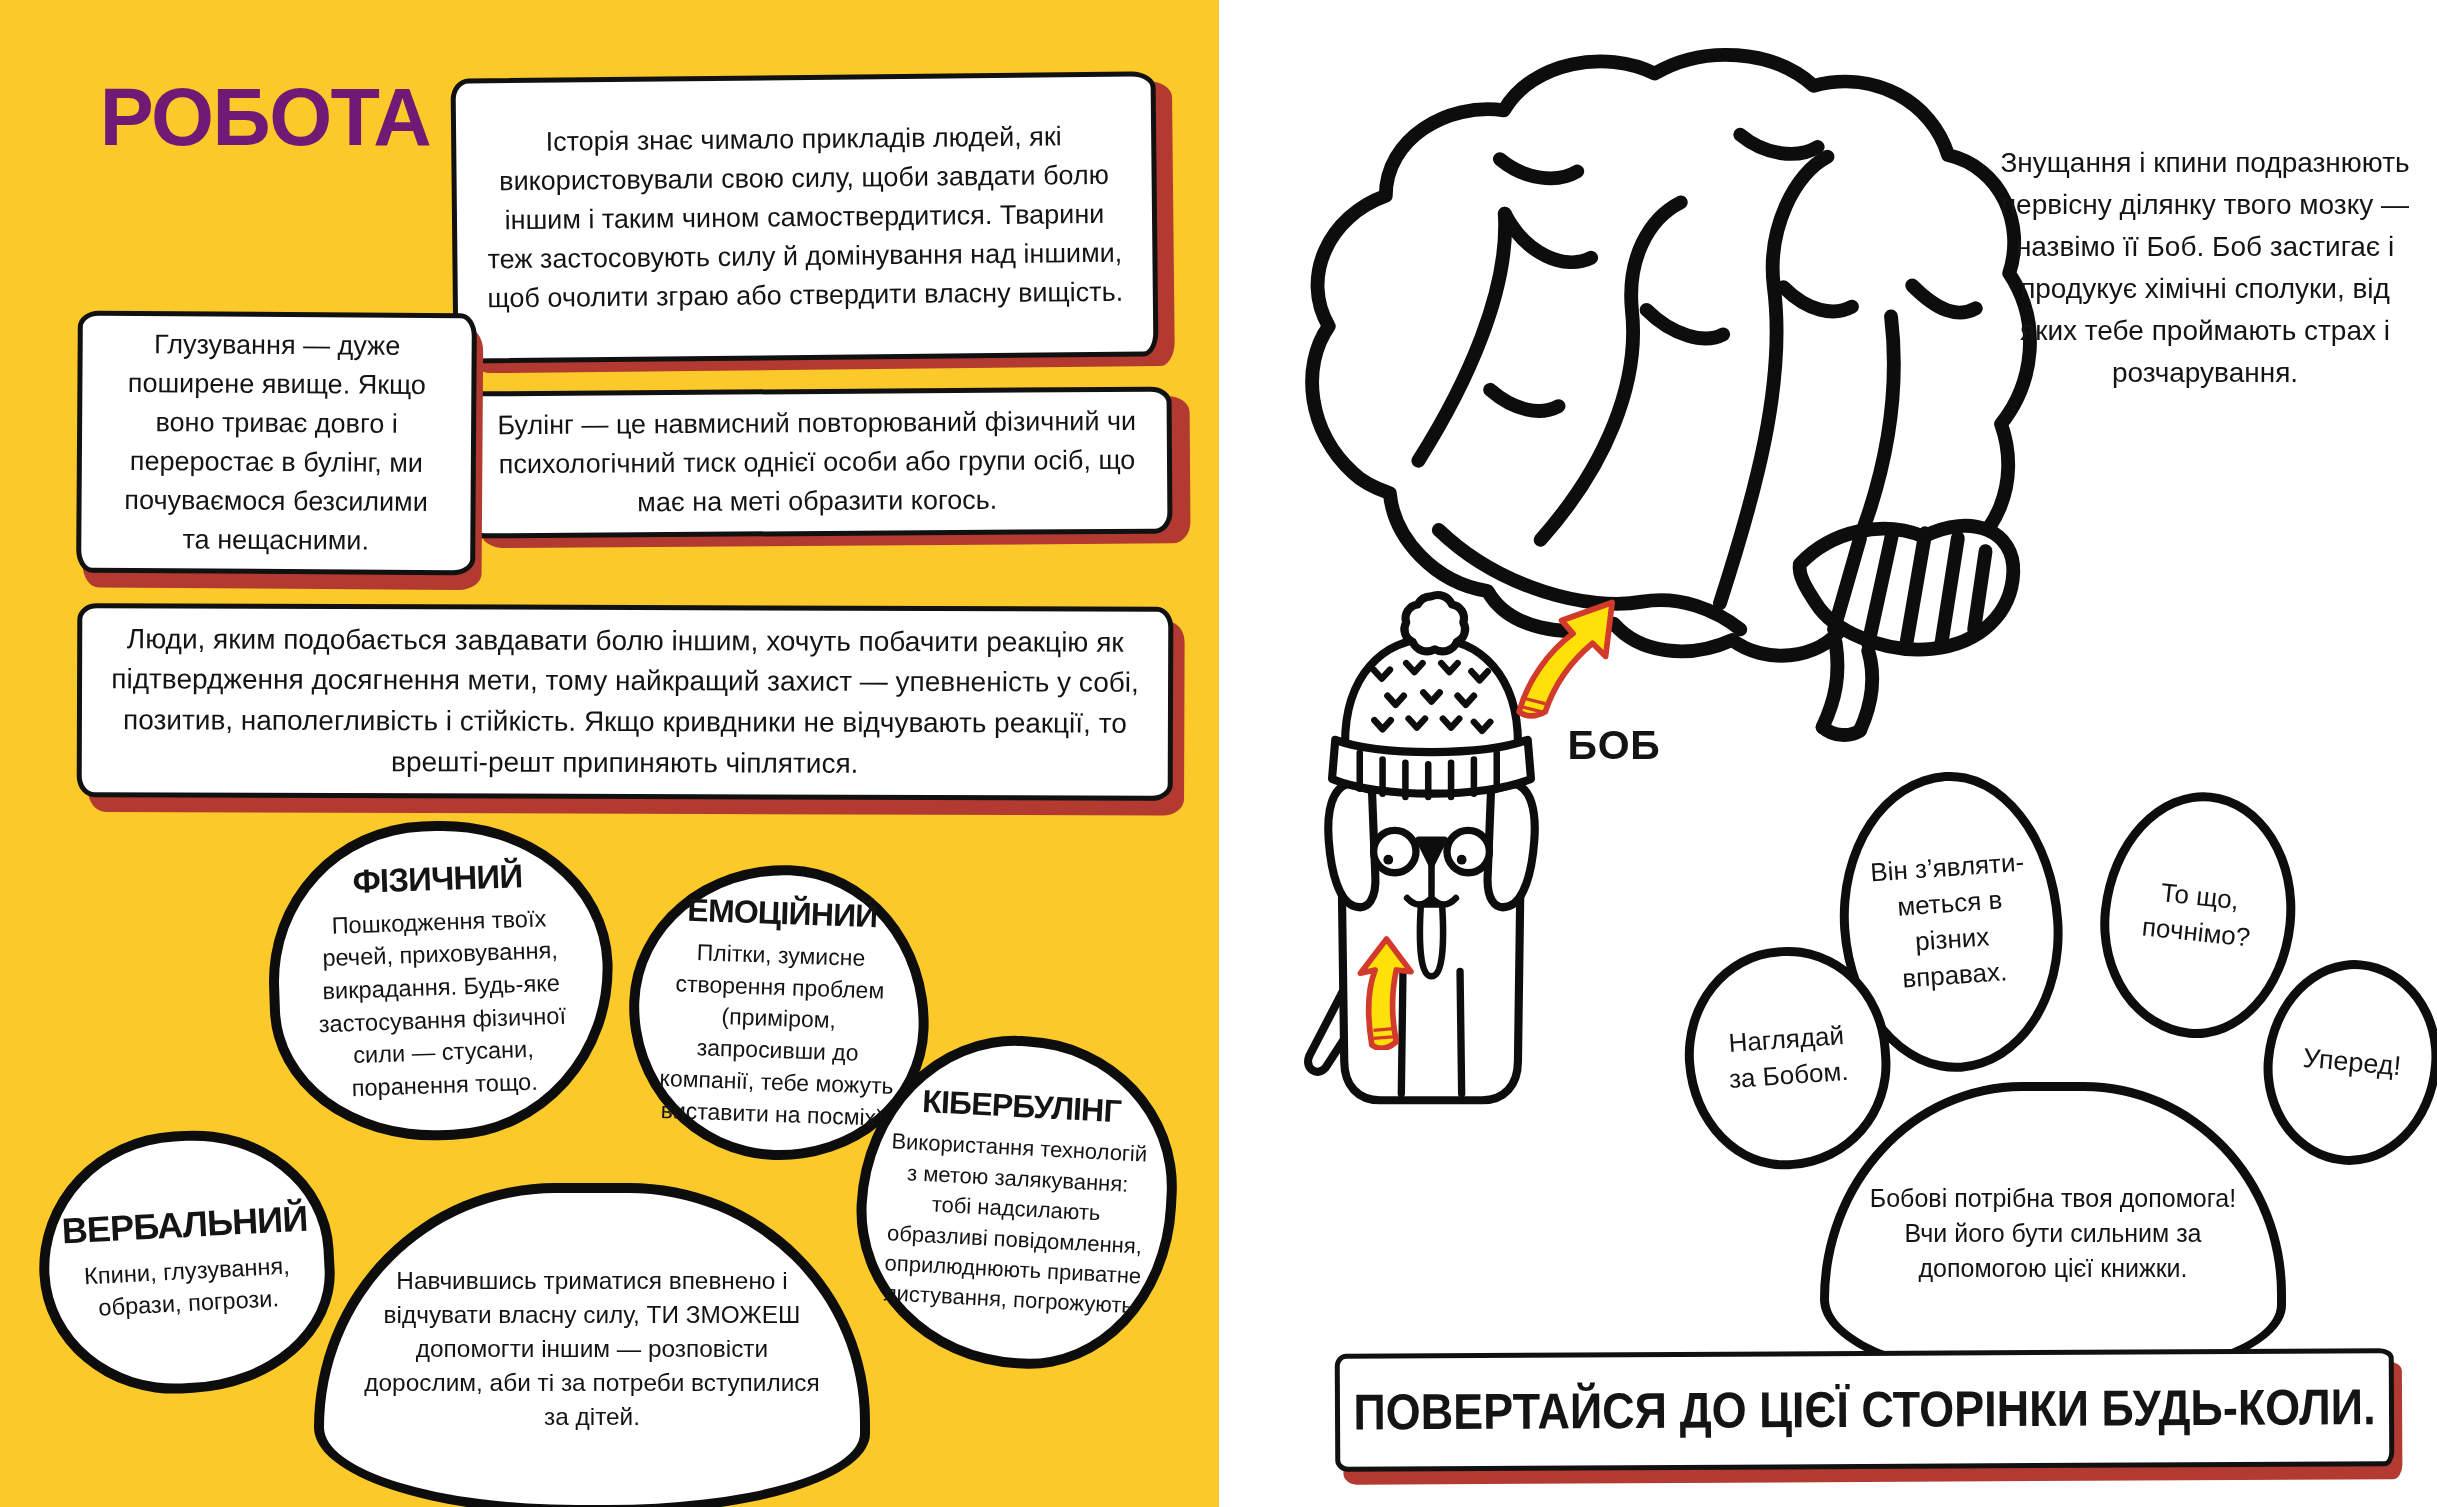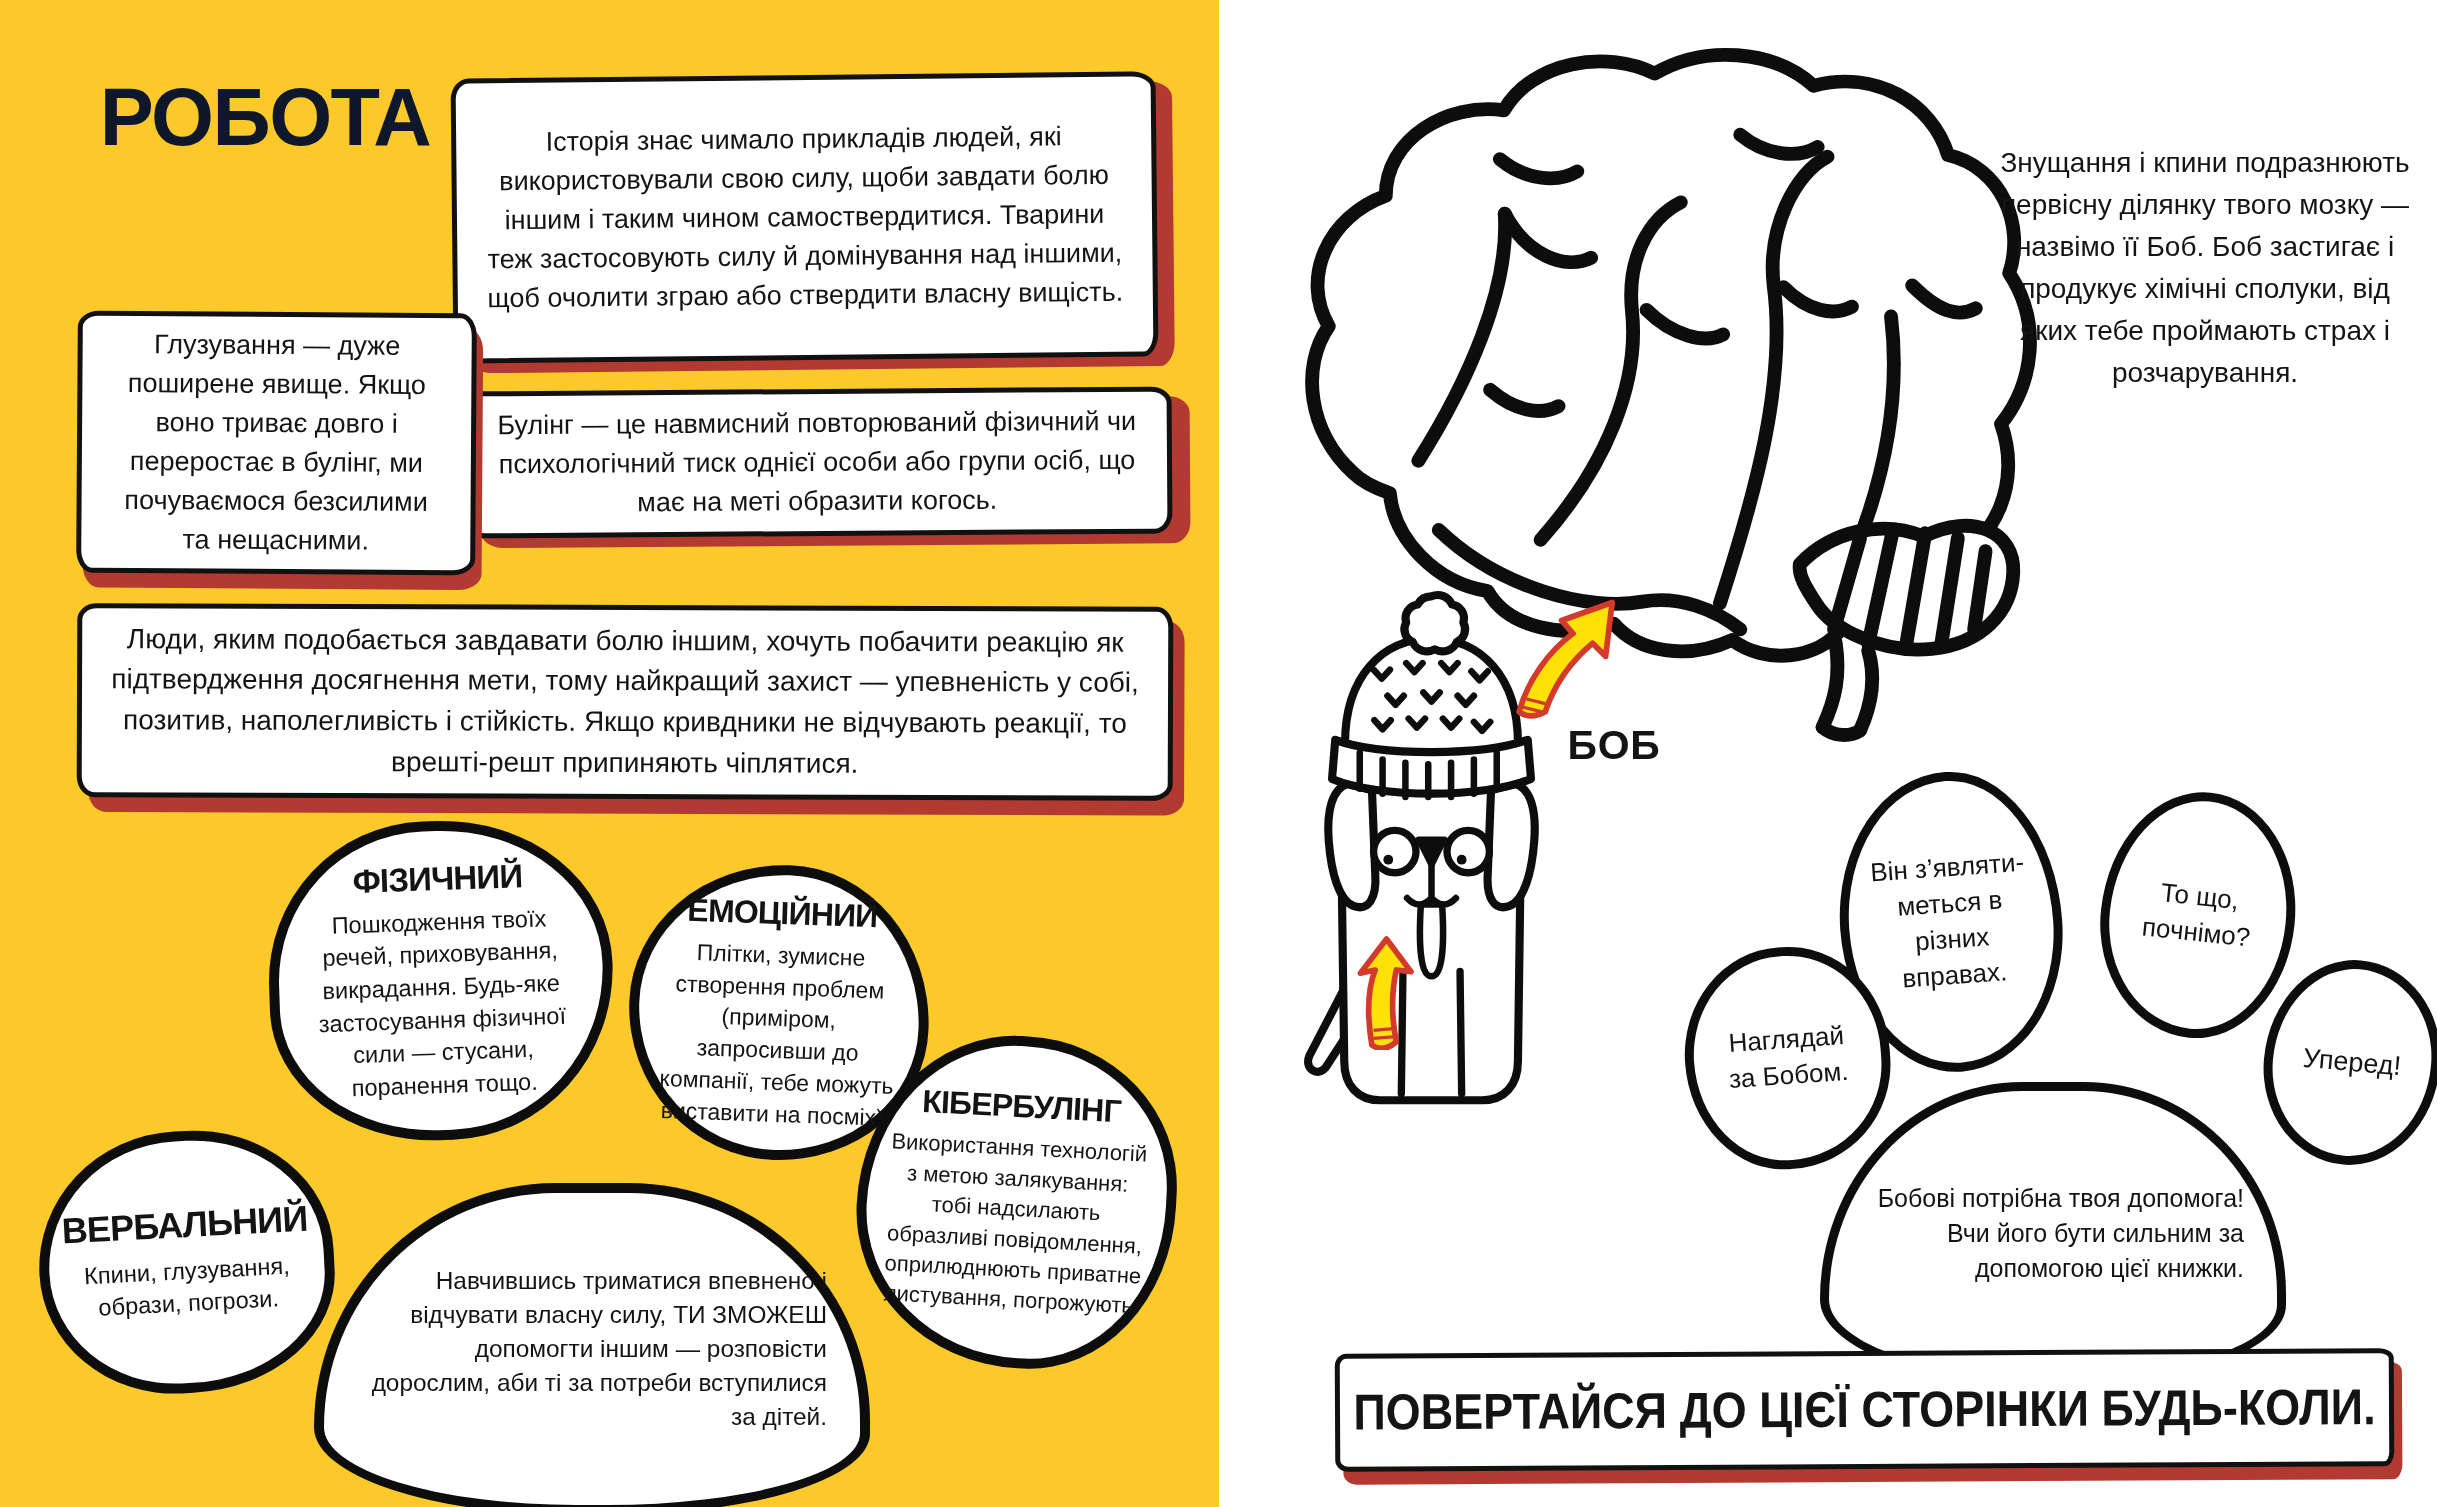--- a/index.html
+++ b/index.html
@@ -13,36 +13,36 @@
   #canvas{
     position:relative;width:2438px;height:1507px;overflow:hidden;
     font-family:"Liberation Sans", sans-serif;color:var(--ink);
   }
   .page{position:absolute;top:0;height:1507px;width:1219px;}
   #page-left{left:0;background:var(--yellow);}
   #page-right{left:1219px;background:#ffffff;}
   .abs{position:absolute;}
   .title{
     font-weight:700;font-size:81px;line-height:1.12;letter-spacing:-1.6px;
-    text-align:center;color:#0f172a;
+    text-align:center;color:#701a75;
   }
   .box{
     position:absolute;background:#fff;border:5.7px solid #111;
     display:flex;align-items:center;justify-content:center;
     text-align:center;padding:21px 28px;box-sizing:border-box;
   }
   .box p{margin:0;font-size:27px;line-height:1.45;}
   .bubble{
     position:absolute;background:#fff;border:10.6px solid #0d0d0d;
     display:flex;flex-direction:column;align-items:center;justify-content:center;
     text-align:center;box-sizing:border-box;padding:19.6px;
   }
   .bubble h3{margin:0 0 8.1px 0;font-size:33px;letter-spacing:-0.8px;font-weight:700;}
   .bubble p{margin:0;font-size:23.6px;line-height:1.38;}
-  .pad{padding:24.4px 33px;text-align:right;}
+  .pad{padding:24.4px 33px;}
   .pad h3{font-size:37px;line-height:1.15;}
   .pad p{font-size:24.4px;line-height:1.4;}
   .rp{position:absolute;text-align:center;font-size:28px;line-height:1.5;margin:12px;}
   .banner{
     position:absolute;background:#fff;border:5.7px solid #111;
     display:flex;align-items:center;justify-content:center;text-align:center;
   }
   .banner span{font-weight:700;font-size:45px;letter-spacing:0px;transform:scaleY(1.12);}
   .boblabel{font-weight:700;font-size:41px;letter-spacing:0.8px;}
   .ceb-title{font-weight:700;font-size:36px;margin:0 0 11.4px 0;letter-spacing:0.8px;}

